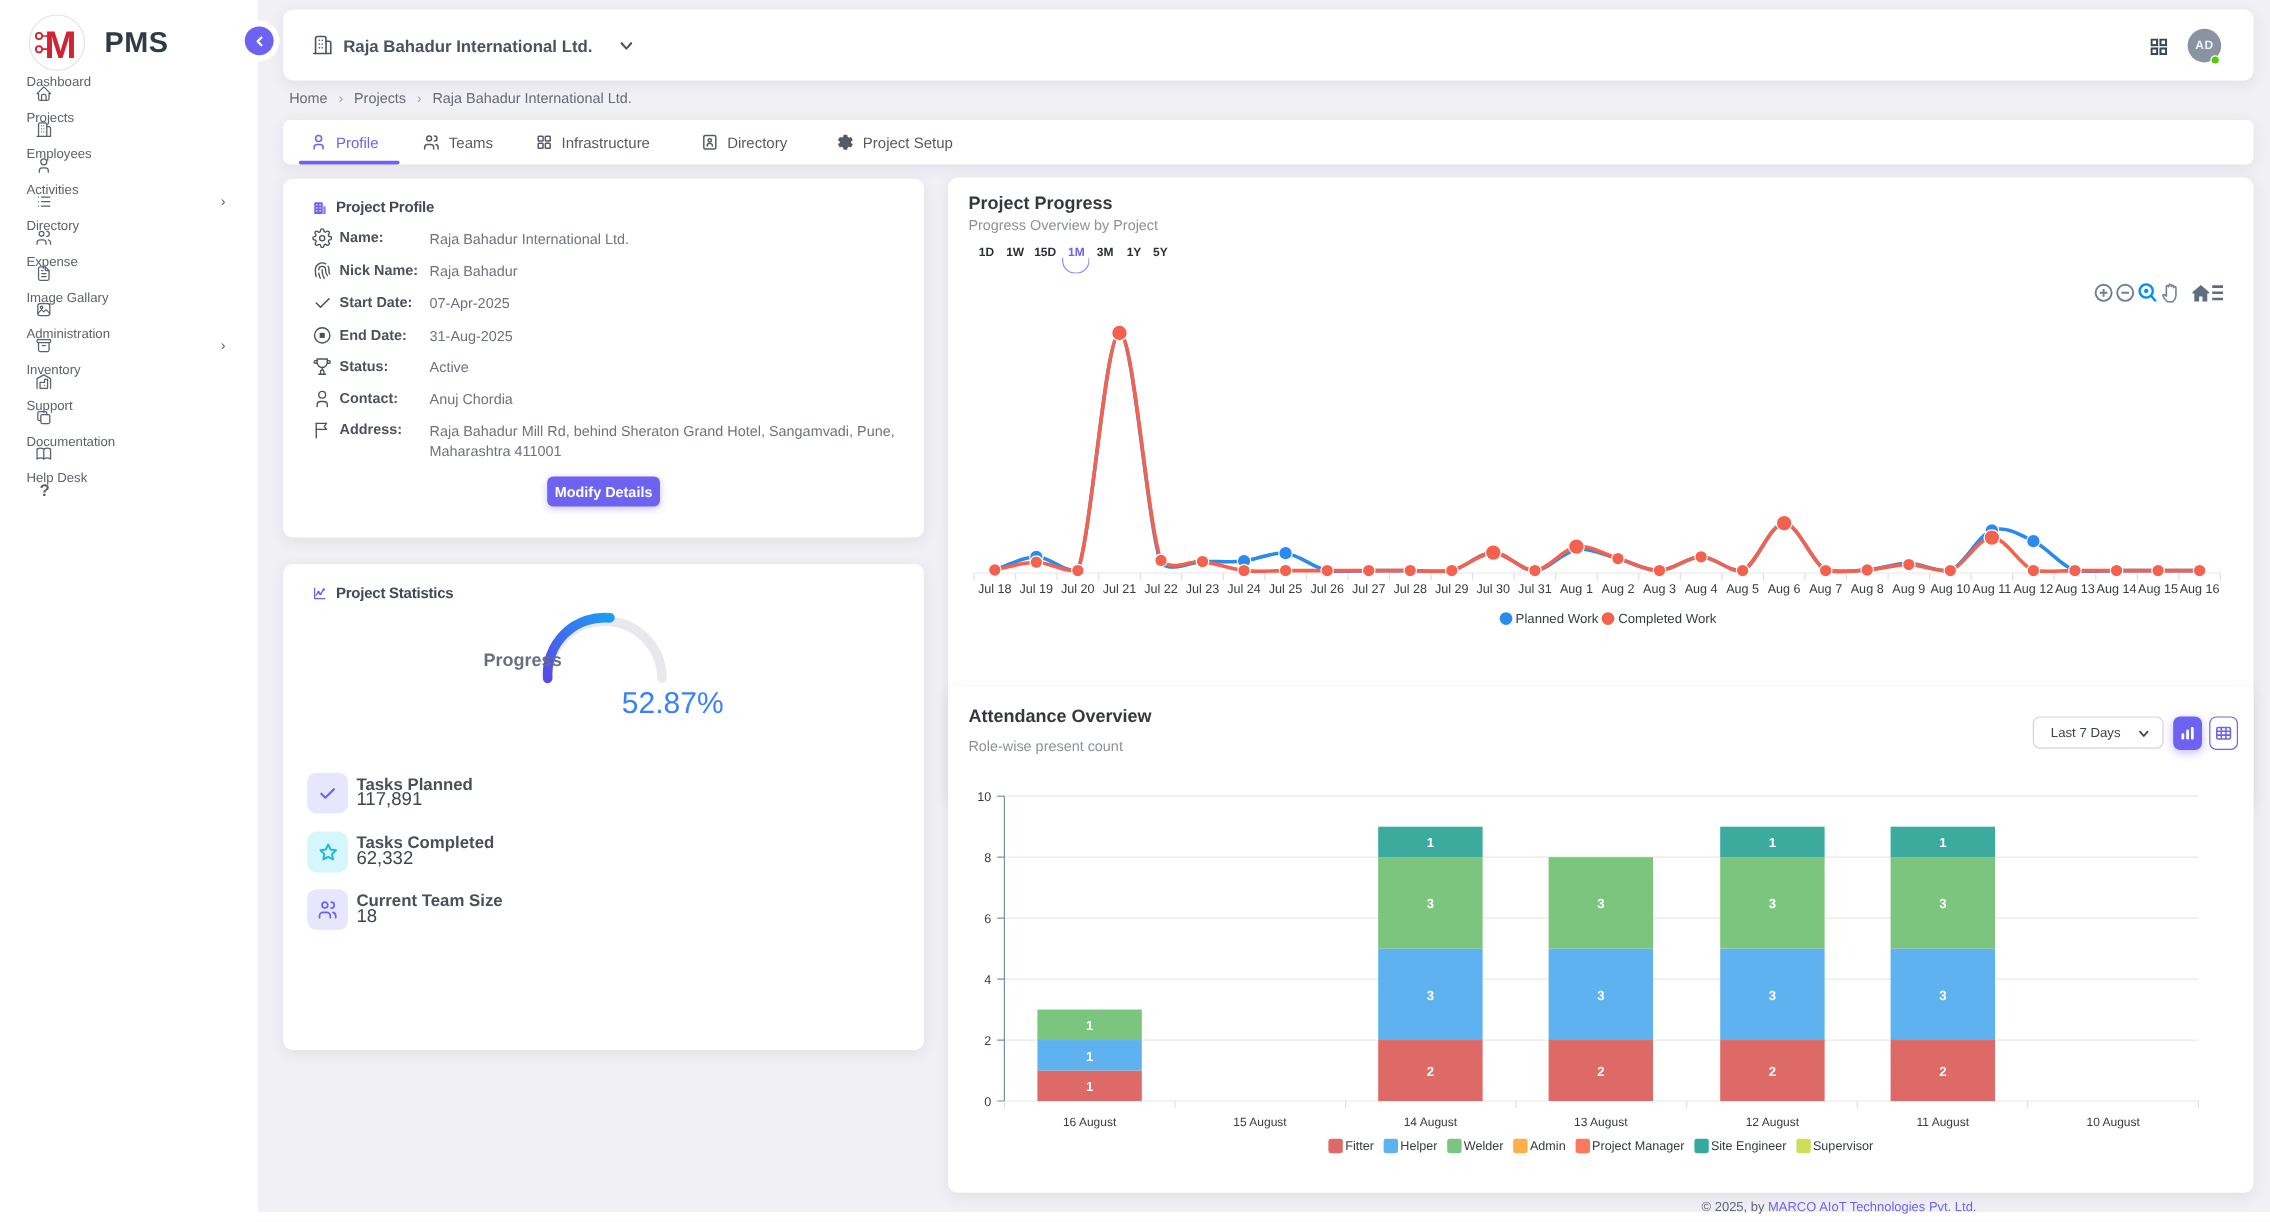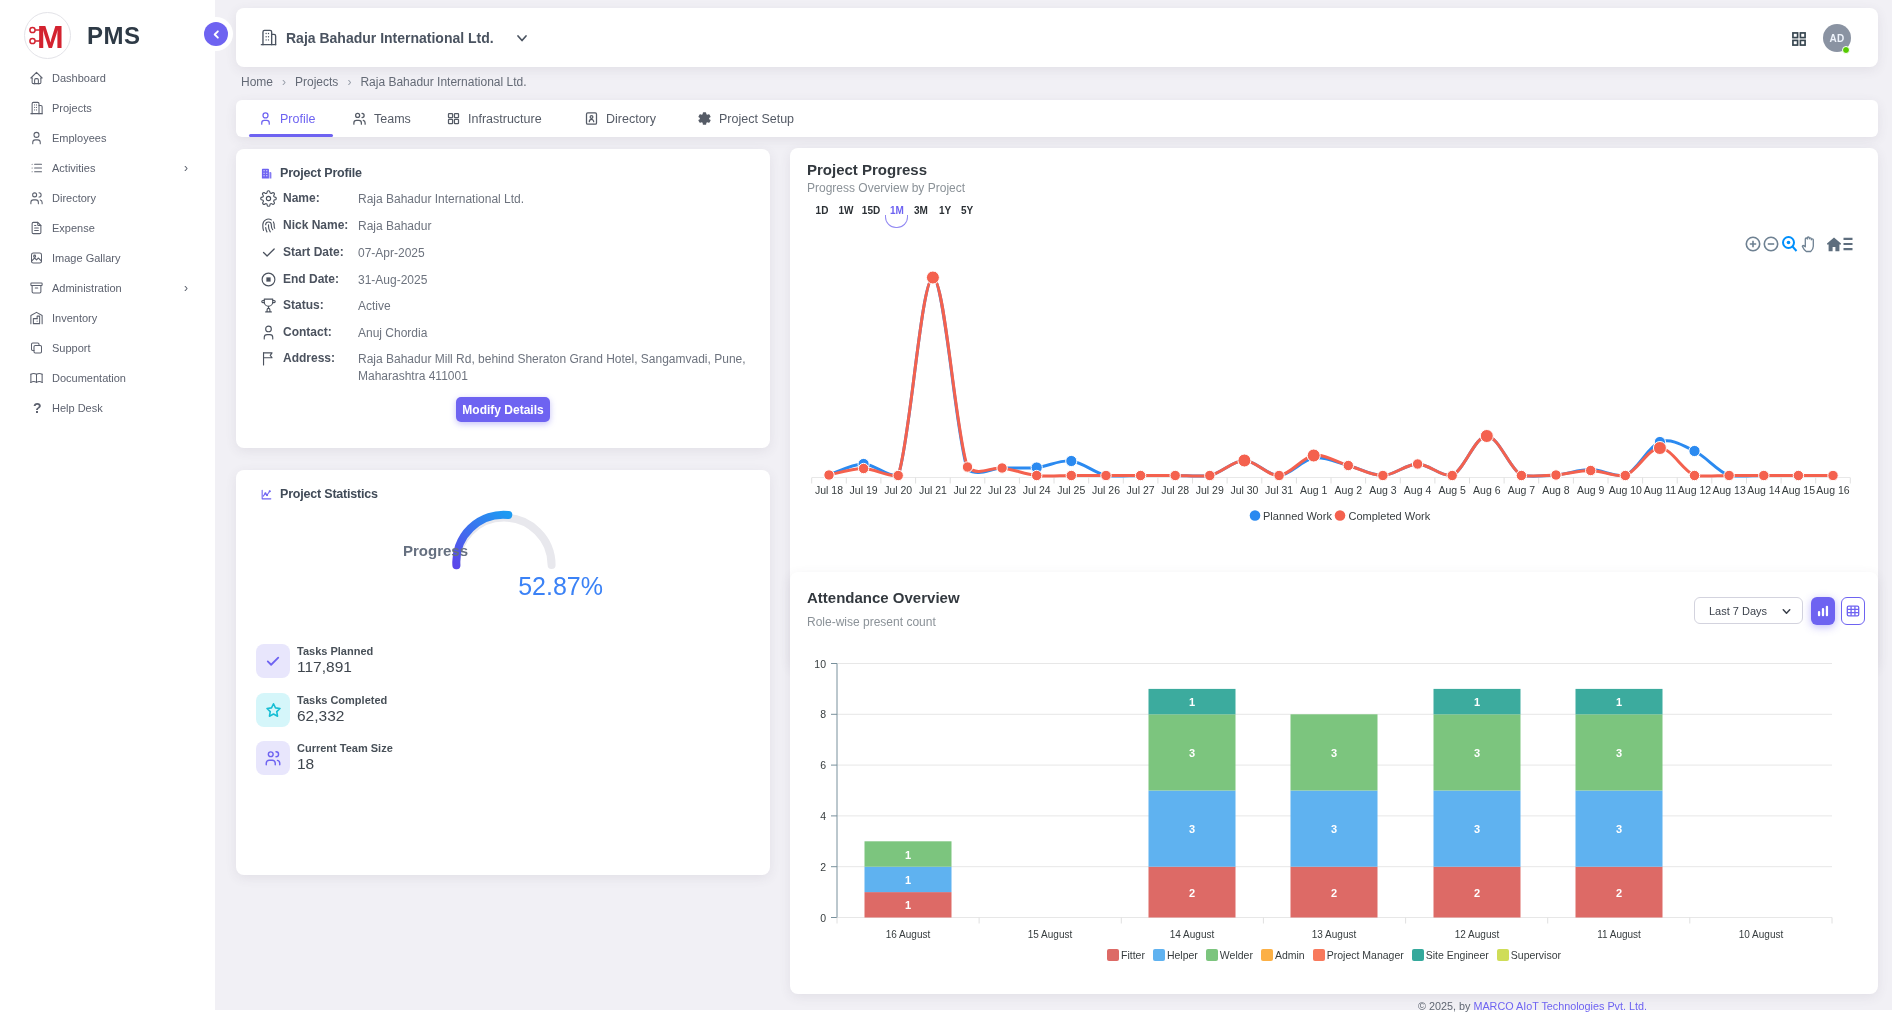--- a/index.html
+++ b/index.html
@@ -7,21 +7,21 @@
 body { font-family:"Liberation Sans", sans-serif; }
 #root { position:relative; width:1892px; height:1018px; background:#fff; }
 .content-bg { position:absolute; left:215px; top:0; width:1677px; height:1010px; background:#f1f0f5; }
 .card { position:absolute; background:#fff; border-radius:8px; box-shadow:0 3px 12px rgba(75,70,92,.09); }
 
 .sidebar { position:absolute; left:0; top:0; width:215px; height:1018px; background:#fff; z-index:5; }
 .logo-row { position:absolute; left:24px; top:12px; display:flex; align-items:center; }
 .logo-circle { width:47px; height:47px; border-radius:50%; border:1px solid #e3e3e8; background:#fff; display:flex; align-items:center; justify-content:center; }
 .logo-pms { margin-left:16px; font-size:24px; font-weight:bold; color:#2e3a46; letter-spacing:.5px; }
 .menu { position:absolute; top:63px; left:0; width:212px; }
-.mi { position:relative; height:30px; display:flex; align-items:center; padding-left:30px; color:#5c616e; font-size:11px; }
+.mi { position:relative; height:30px; display:flex; color:#5c616e; font-size:11px; }
 .mi svg { position:absolute; left:29px; top:50%; transform:translateY(-50%); width:15px; height:15px; }
 .mi span.lbl { margin-left:22px; }
 .mi .chev { position:absolute; right:24px; top:50%; transform:translateY(-50%); color:#5c616e; font-size:12px; }
 .toggle-halo { position:absolute; left:199px; top:17px; width:34px; height:34px; border-radius:50%; background:#fff; z-index:6; }
 .toggle-btn { position:absolute; left:204px; top:22px; width:24px; height:24px; border-radius:50%; background:#6e63f1; z-index:7; display:flex; align-items:center; justify-content:center; }
 
 .hdr { left:236px; top:8px; width:1642px; height:59px; }
 .hdr-title { position:absolute; left:50px; top:22px; white-space:nowrap; font-size:14px; font-weight:bold; color:#4a5360; }
 .avatar { position:absolute; left:1823px; top:24px; width:28px; height:28px; border-radius:50%; background:#8a93a2; color:#eef3fb; font-size:10px; font-weight:bold; display:flex; align-items:center; justify-content:center; letter-spacing:.3px; }
 .avatar-dot { position:absolute; left:1842px; top:46px; width:8px; height:8px; border-radius:50%; background:#56ca00; border:1.5px solid #fff; }
@@ -40,21 +40,21 @@
 .card-head svg { margin-right:7px; width:13px; height:13px; }
 .prow { position:absolute; left:24px; width:500px; height:20px; font-size:12px; }
 .prow .ic { position:absolute; left:0; top:-1px; }
 .prow .lab { position:absolute; left:23px; white-space:nowrap; color:#4b525e;font-weight:bold; }
 .prow .val { position:absolute; left:98px; top:0px; color:#6d737e; white-space:nowrap; font-size:12px; line-height:16.5px; }
 .modify-btn { position:absolute; left:220px; top:248px; width:94px; height:25px; background:#6e63f1; border-radius:5px; color:#fff; font-size:12px; font-weight:bold; display:flex; align-items:center; justify-content:center; box-shadow:0 2px 6px rgba(110,99,241,.4); }
 
 .scard { left:236px; top:470px; width:534px; height:405px; }
 .stat-item { position:absolute; left:20px; }
 .stat-box { position:absolute; left:0; top:0; width:34px; height:34px; border-radius:8px; display:flex; align-items:center; justify-content:center; }
-.stat-lab { position:absolute; left:41px; top:1px; font-size:11px; font-weight:bold; color:#485058; white-space:nowrap; }
+.stat-lab { position:absolute; left:41px; top:1px; font-size:14px; font-weight:bold; color:#485058; white-space:nowrap; }
 .stat-val { position:absolute; left:41px; top:14px; font-size:15.5px; color:#3f464e; }
 
 .gcard { left:790px; top:148px; width:1088px; height:520px;text-align:right; }
 .gtitle { position:absolute; left:17px; top:13px; font-size:15px; font-weight:bold; color:#33393f; }
 .gsub { position:absolute; left:17px; top:33px; font-size:12px; color:#8b9298; }
 .rangebtn { position:absolute; top:57px; font-size:10px; font-weight:600; color:#2b3035; }
 .rangebtn.active { color:#6e63f1; }
 .range-pill { position:absolute; left:95px; top:67px; width:23px; height:13px; border:1px solid #9289f2; border-top:none; border-radius:0 0 11px 11px; }
 
 .acard { left:790px; top:572px; width:1088px; height:422px; }

